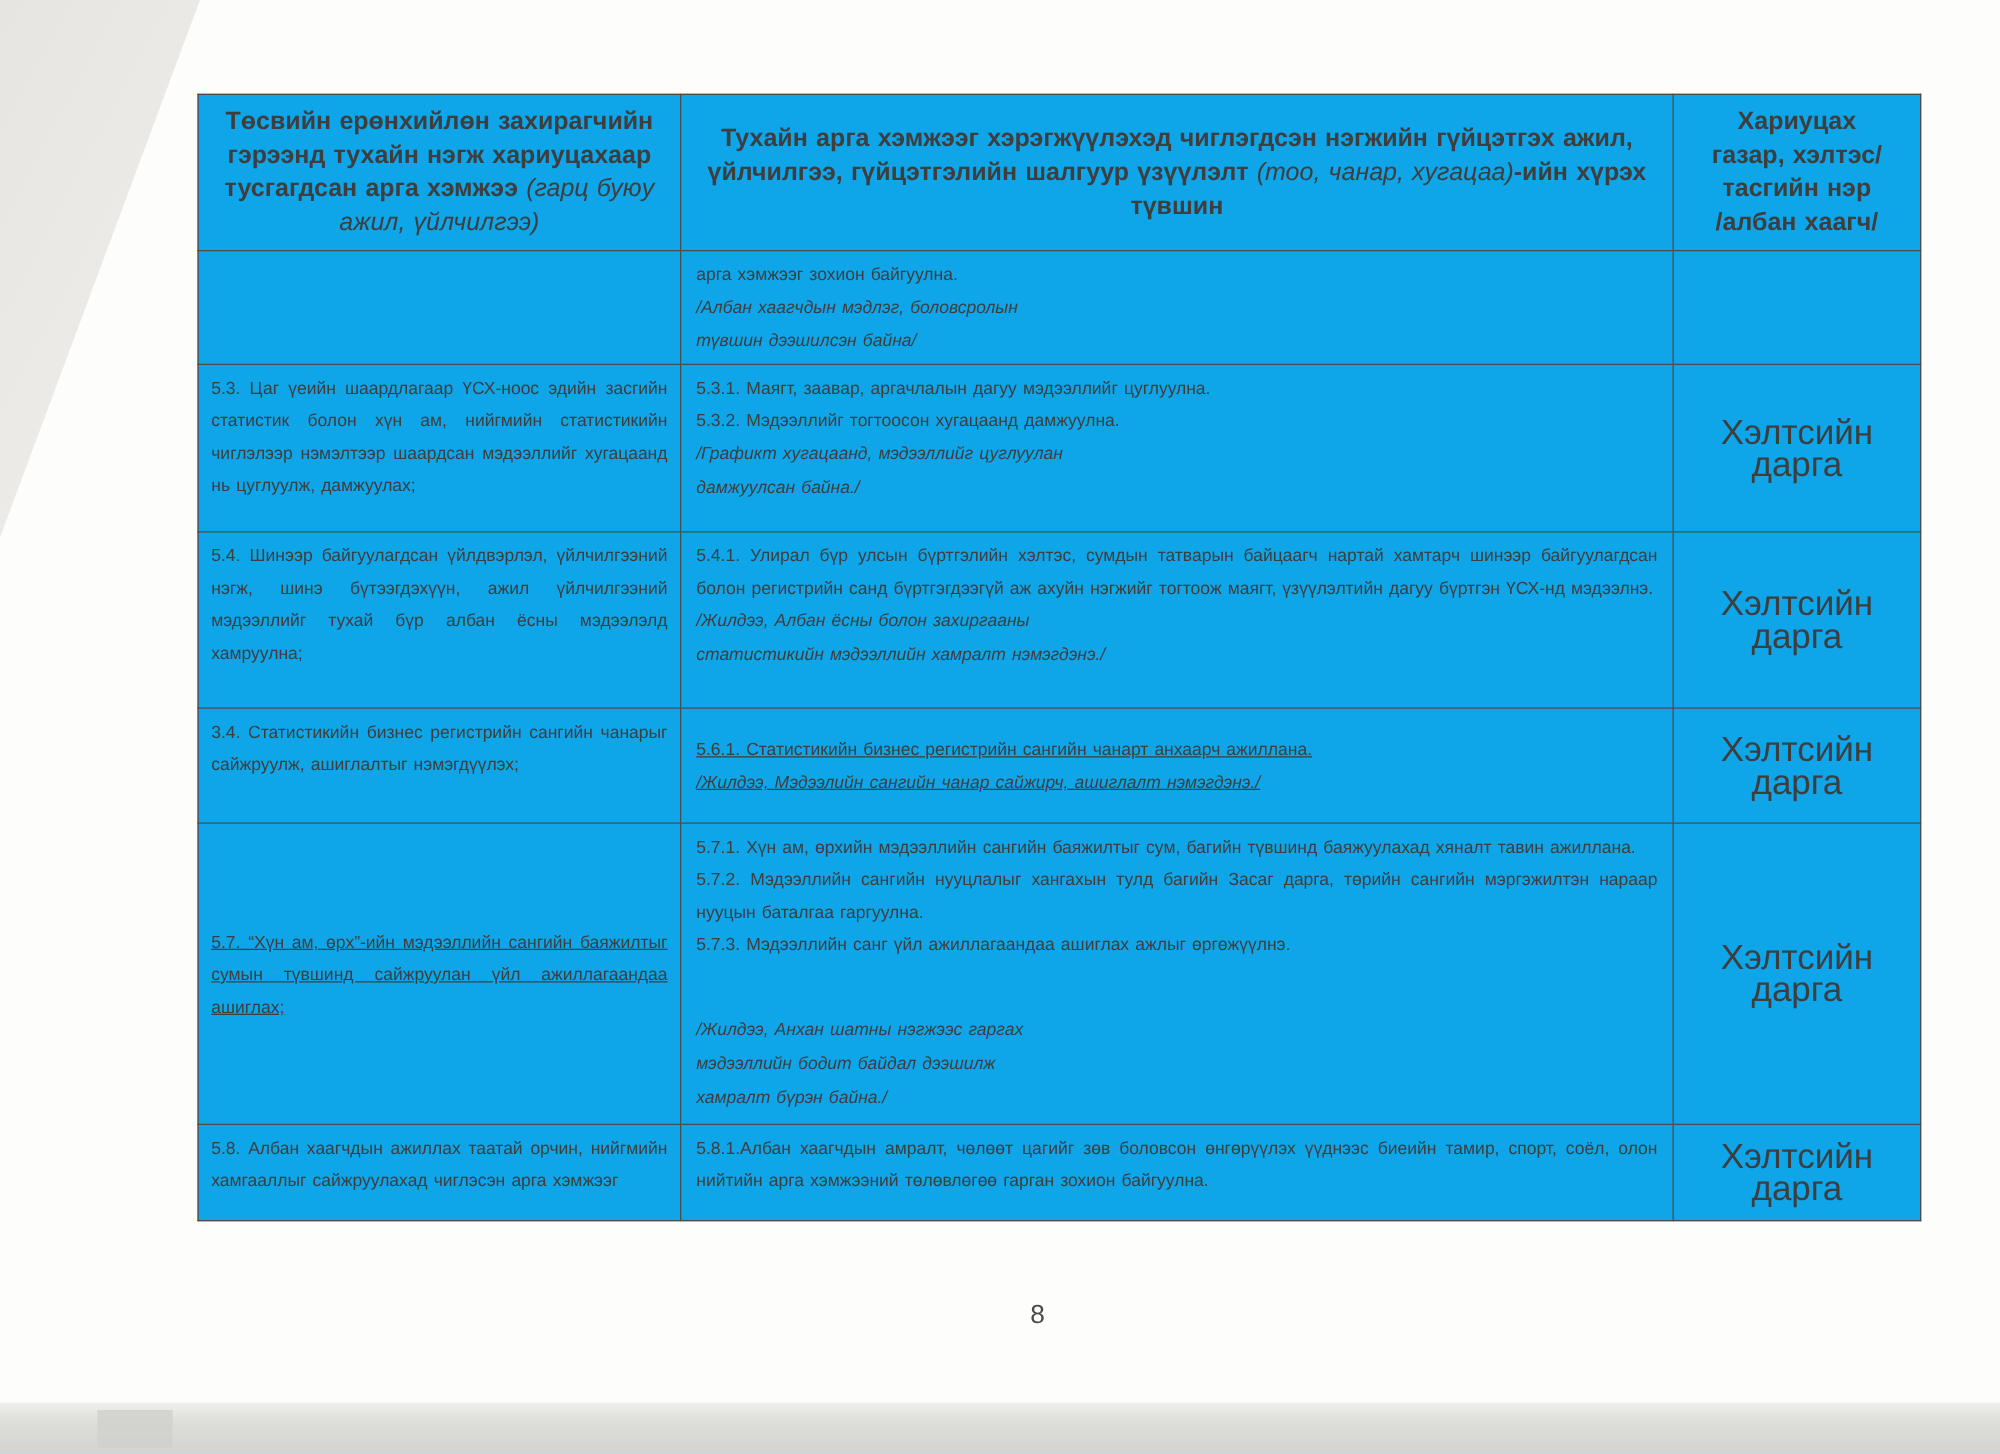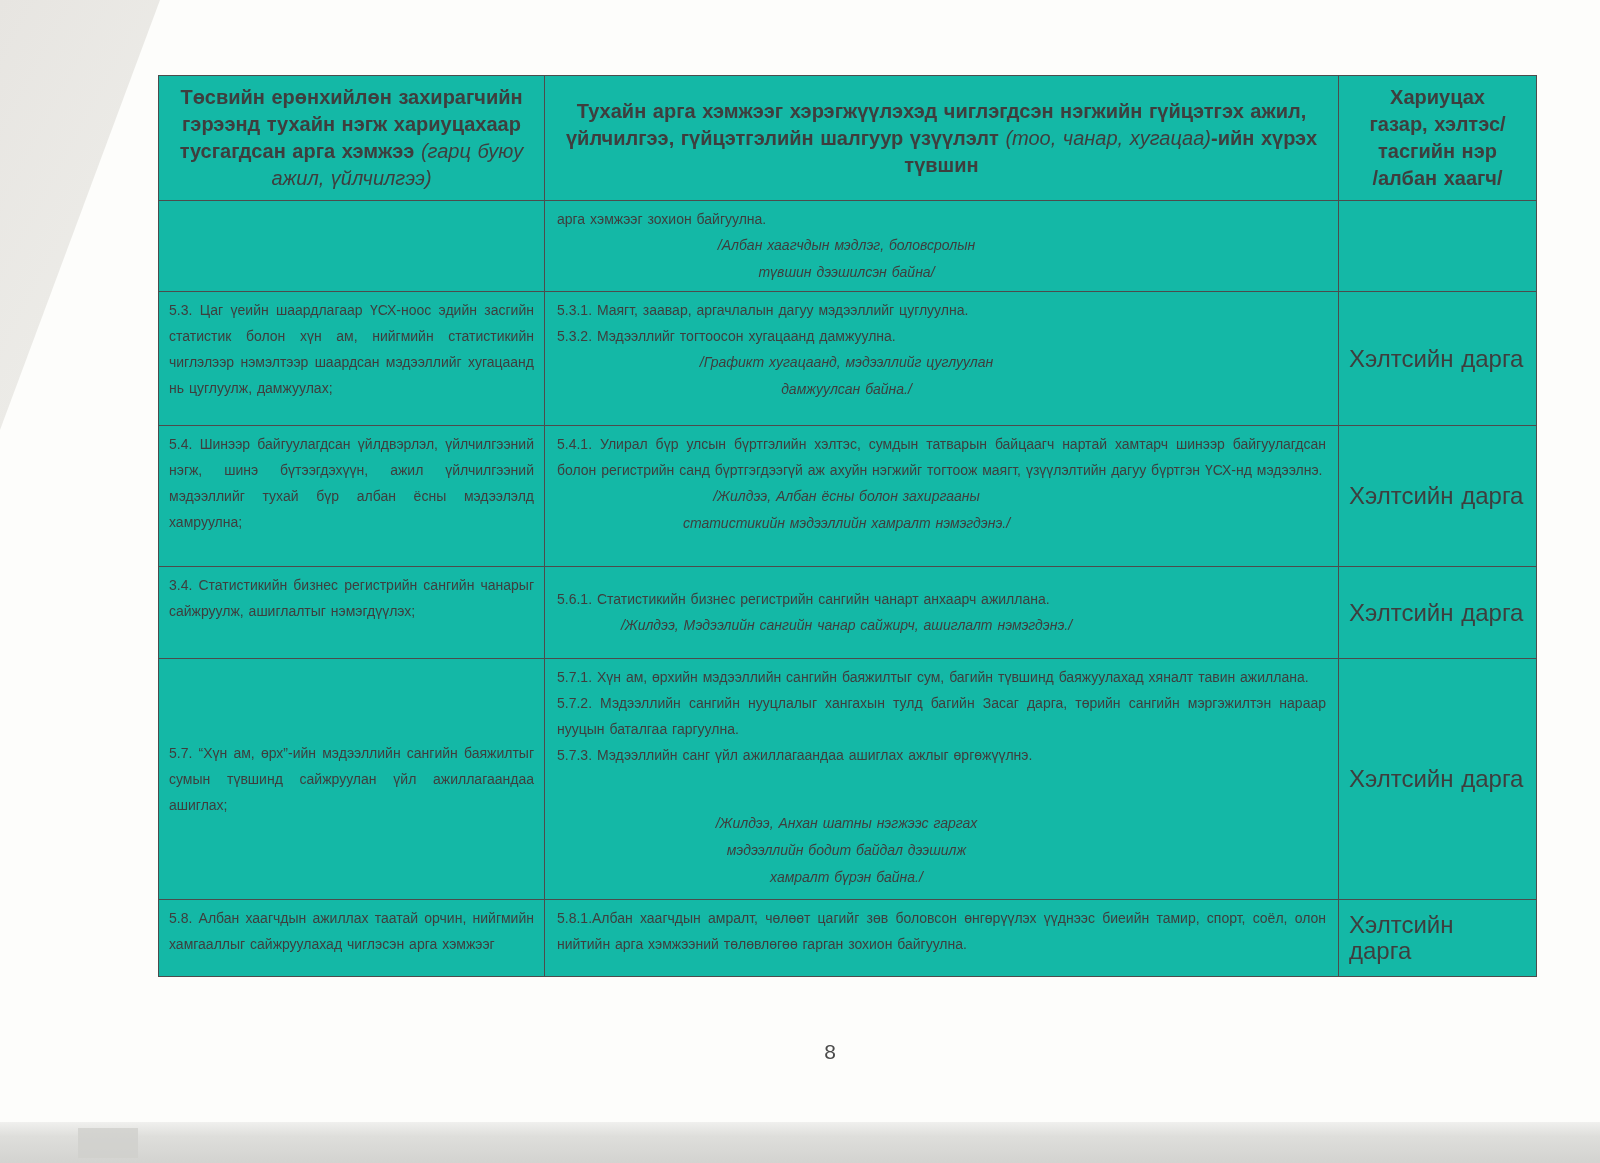--- a/index.html
+++ b/index.html
@@ -28,49 +28,49 @@
     border-radius:50%;background:#5a5a5a;transform:rotate(18deg);
   }
   .speck:after{
     content:"";position:absolute;left:-3px;top:11px;width:3px;height:3px;
     border-radius:50%;background:#6a6a6a;
   }
   
   table.doc{
     position:absolute;left:158px;top:75px;width:1378px;
     border-collapse:collapse;table-layout:fixed;
-    background:#14b8a6;
+    background:#0ea5e9;
   }
   col.c1{width:386px}col.c2{width:794px}col.c3{width:198px}
   td,th{
     border:1.6px solid #4c4c4c;
     vertical-align:top;
     padding:5px 10px;
     font-size:14px;line-height:26px;
     word-spacing:1px;
   }
   th{
     vertical-align:middle;text-align:center;
     font-size:20px;line-height:27px;font-weight:bold;
     padding:8px 12px;
   }
   th .it{font-weight:normal;font-style:italic;}
   th.c3h{white-space:pre-line;}
   td.mid{padding:5px 12px;}
   td.resp{
-    vertical-align:middle;text-align:left;
-    font-size:24px;white-space:pre-line;
+    vertical-align:middle;text-align:center;
+    font-size:28px;white-space:pre-line;
   }
   .blk{text-align:justify;}
   .ital{
-    font-style:italic;text-align:center;
+    font-style:italic;
     margin-right:190px;line-height:27px;
   }
   .gap{margin-top:42px;}
-  td.vmid{vertical-align:middle;}
+  td.vmid{vertical-align:middle;text-decoration:underline;}
   tr.h-head{height:113px}
   tr.h-r0{height:80px}
   tr.h-r53{height:134px}
   tr.h-r54{height:141px}
   tr.h-r55{height:85px}
   tr.h-r56{height:92px}
   tr.h-r57{height:241px}
   tr.h-r58{height:77px}
   
   .page-num{

